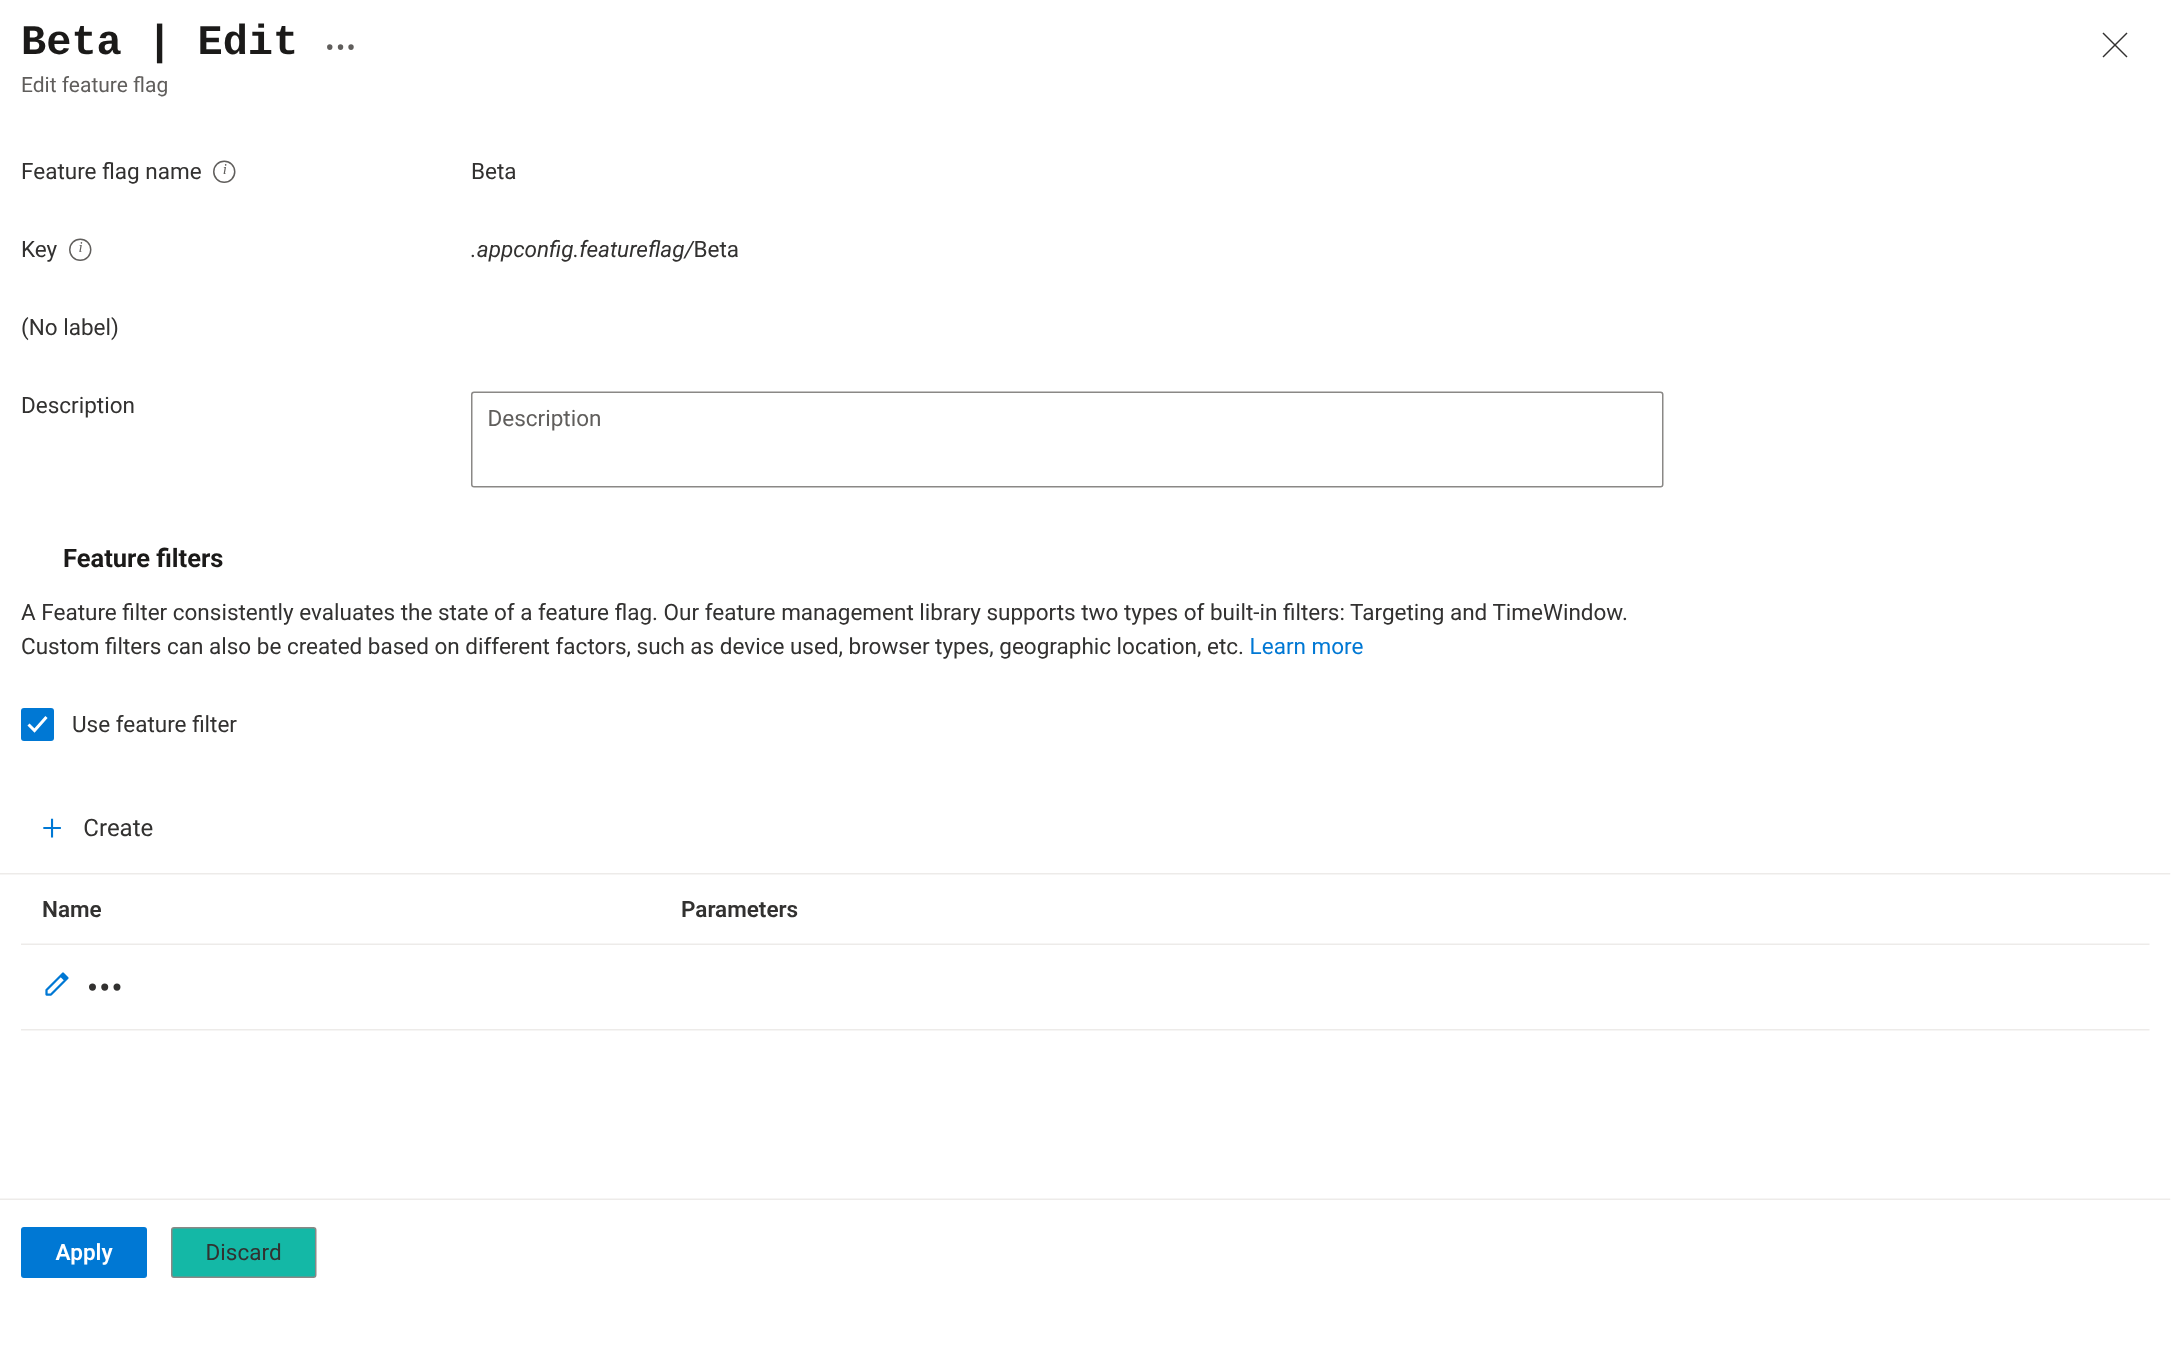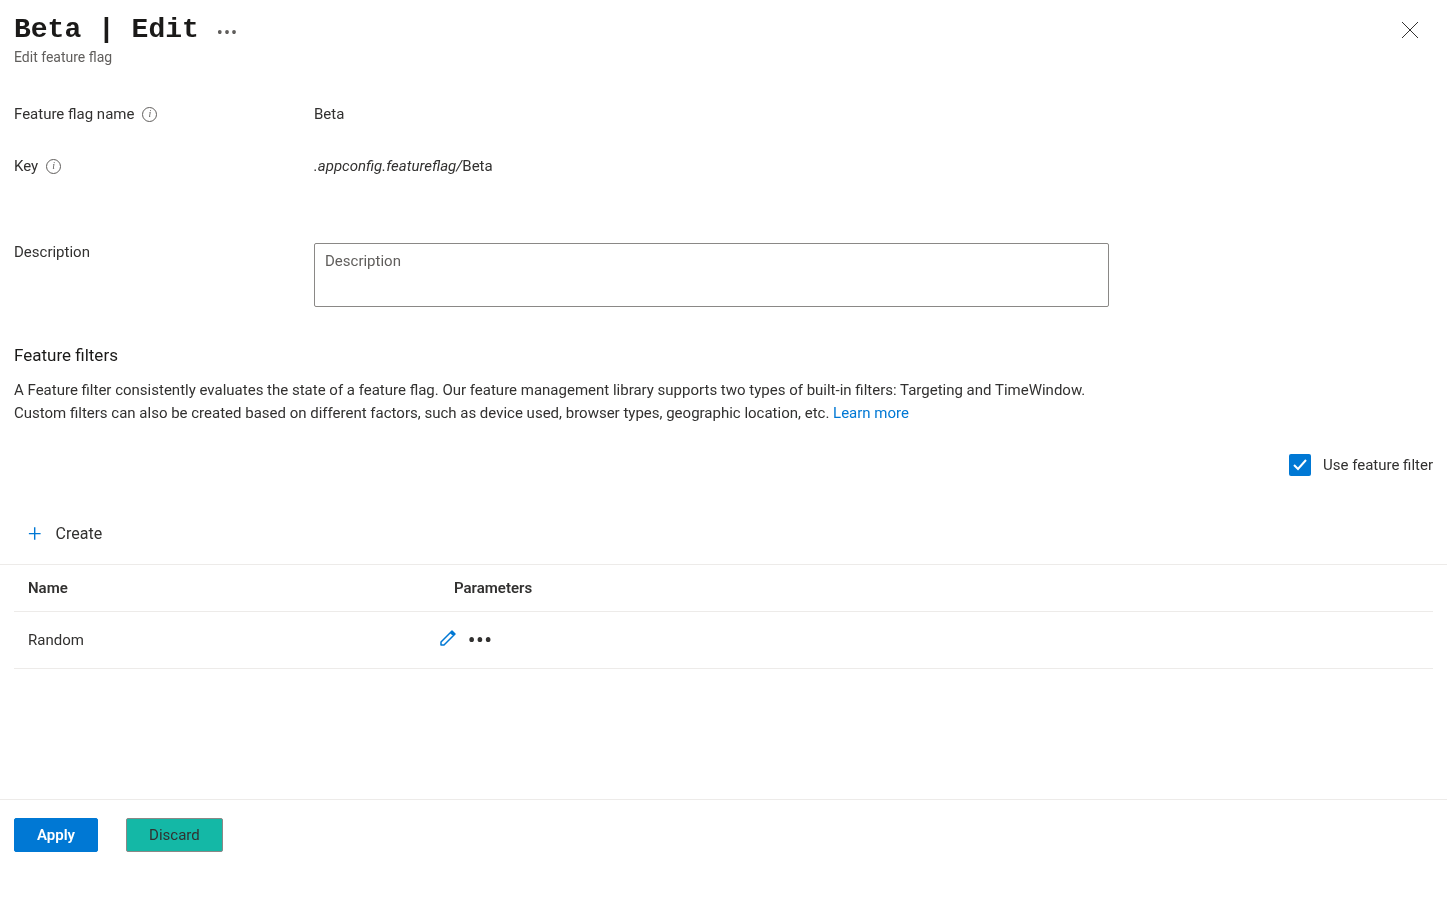--- a/index.html
+++ b/index.html
@@ -102,44 +102,44 @@
       padding: 8px 10px;
       font-size: 15px;
       font-family: inherit;
       resize: none;
     }
     .description-textarea::placeholder {
       color: #605e5c;
     }
     .section-heading {
       font-size: 17px;
-      font-weight: 400;
+      font-weight: 700;
       color: #1b1a19;
       padding: 0 14px;
       margin-top: 38px;
+      margin-left: 28px;
     }
     .section-desc {
       font-size: 15px;
       color: #323130;
       padding: 0 14px;
       margin-top: 14px;
       line-height: 1.55;
       max-width: 1105px;
     }
     .learn-more {
       color: #0078d4;
       text-decoration: none;
     }
     .checkbox-row {
       display: flex;
       align-items: center;
       gap: 12px;
       padding: 0 14px;
       margin-top: 28px;
-      justify-content: flex-end;
     }
     .checkbox {
       width: 22px;
       height: 22px;
       background: #0078d4;
       border-radius: 2px;
       display: flex;
       align-items: center;
       justify-content: center;
       cursor: pointer;
@@ -216,21 +216,21 @@
       font-weight: 700;
     }
     .footer {
       position: absolute;
       left: 0;
       right: 0;
       bottom: 50px;
       border-top: 1px solid #edebe9;
       padding: 18px 14px 0 14px;
       display: flex;
-      gap: 28px;
+      gap: 16px;
     }
     .btn {
       padding: 7px 22px;
       font-size: 15px;
       border-radius: 2px;
       cursor: pointer;
       font-family: inherit;
     }
     .btn-primary {
       background: #0078d4;
@@ -275,20 +275,21 @@
   <div class="form-label">
     <span>Key</span>
     <span class="info-icon">i</span>
   </div>
   <div class="form-value">
     <span class="key-prefix">.appconfig.featureflag/</span><span>Beta</span>
   </div>
 </div>
 
 <div class="form-row">
+  <div class="form-value">(No label)</div>
 </div>
 
 <div class="form-row">
   <div class="form-label">
     <span>Description</span>
   </div>
   <textarea class="description-textarea" placeholder="Description" style=""></textarea>
 </div>
 
 <h2 class="section-heading">Feature filters</h2>
@@ -310,21 +311,20 @@
   <span class="plus-icon">+</span>
   <span class="create-label">Create</span>
 </div>
 
 <div class="table">
   <div class="table-header">
     <div class="col-name">Name</div>
     <div class="col-params">Parameters</div>
   </div>
   <div class="table-row">
-    <div class="col-name">Random</div>
     <div class="row-actions">
       <span class="edit-icon">
         <svg width="20" height="20" viewBox="0 0 20 20">
           <path d="M3 14 L3 17 L6 17 L16 7 L13 4 Z M14 3 L17 6 L15.5 7.5 L12.5 4.5 Z" fill="none" stroke="#0078d4" stroke-width="1.5" stroke-linejoin="round"></path>
         </svg>
       </span>
       <span class="row-more">•••</span>
     </div>
   </div>
 </div>

